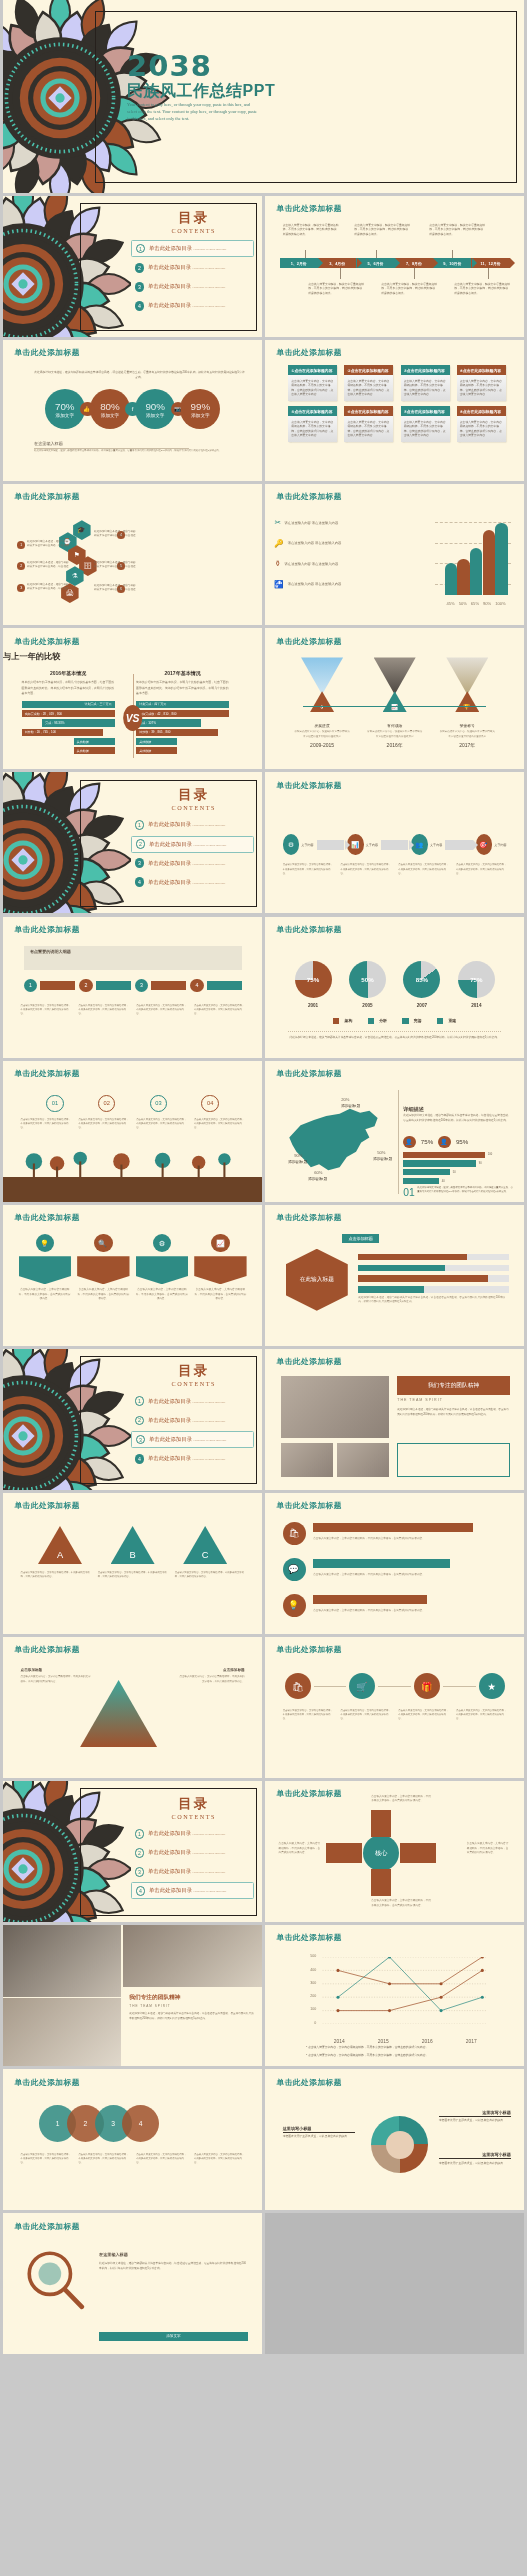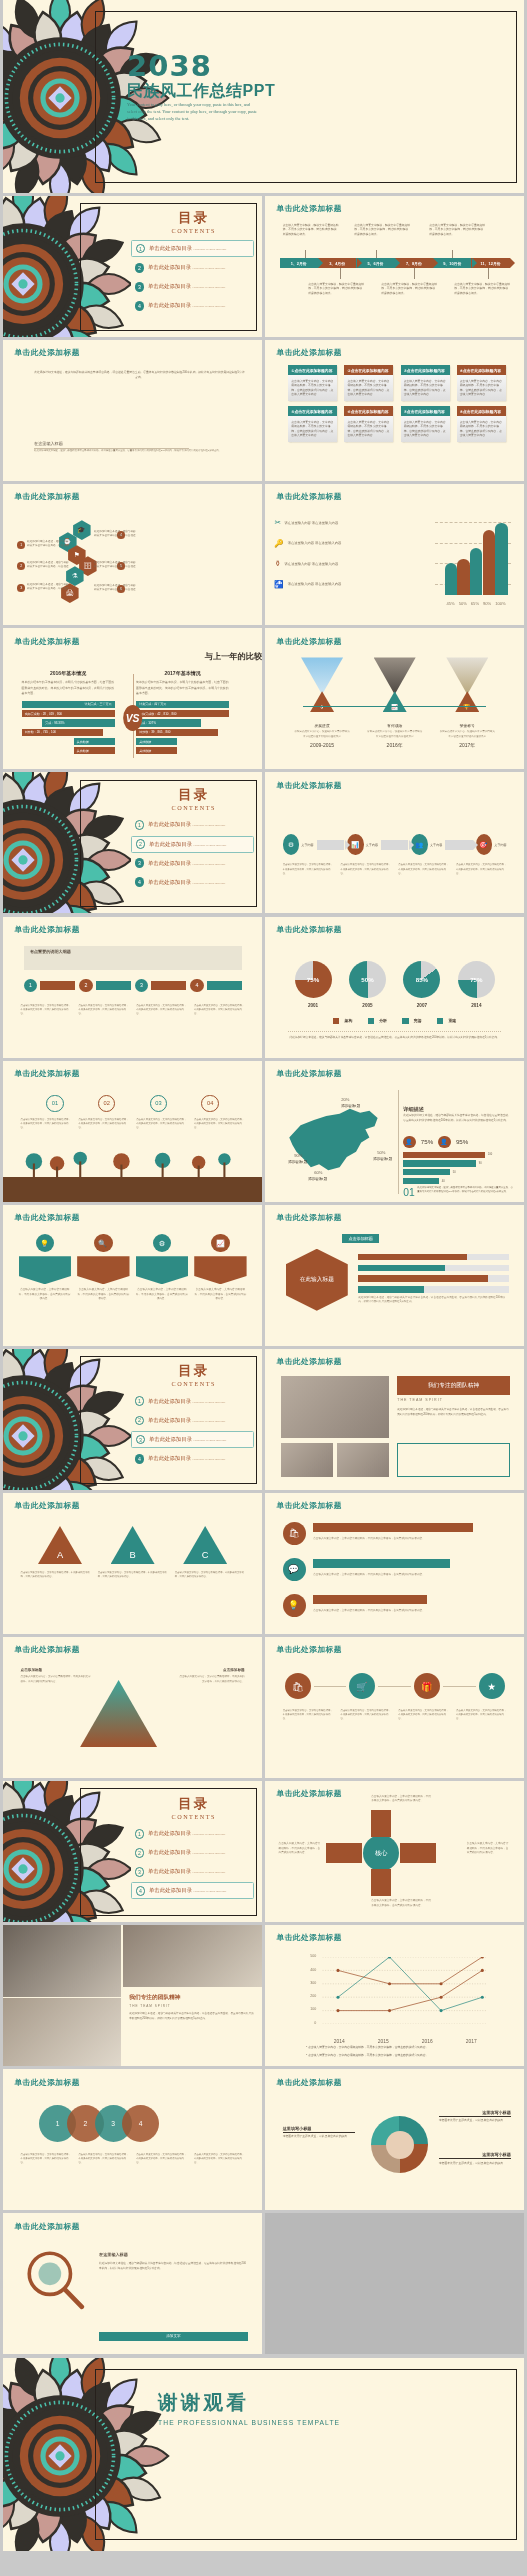--- a/index.html
+++ b/index.html
@@ -53,21 +53,21 @@
   .hx-n{position:absolute;width:7.7px;height:7.7px;border-radius:50%;background:#a0522d;color:#fff;font-size:3.6px;display:flex;align-items:center;justify-content:center}
   
   .bc{position:absolute;left:170px;right:13.4px;top:34px;bottom:19.6px;}
   .bc-grid{position:absolute;left:0;right:0;border-top:0.5px dashed #cdbfa6;}
   .bc-bars{position:absolute;left:9.3px;right:3.1px;bottom:10.3px;height:77px;display:flex;align-items:flex-end;justify-content:space-around;}
   .bc-bar{width:12.4px;border-radius:6.2px 6.2px 0 0;position:relative;display:flex;align-items:flex-end;justify-content:center;}
   .bc-lbl{position:absolute;left:9.3px;right:3.1px;bottom:0;display:flex;justify-content:space-around;font-size:4.1px;color:#8a7a64}
   .bc-leg{position:absolute;left:9.3px;top:33px;width:82px}
   .bc-leg div{display:flex;gap:3.6px;margin-bottom:8.2px;align-items:center;font-size:3.3px;color:#7b6c58;line-height:1.6}
   
-  .vs-t{position:absolute;left:0;right:0;top:23px;text-align:right;font-size:8.2px;font-weight:bold;color:#3b332c}
+  .vs-t{position:absolute;left:0;right:0;top:23px;text-align:left;font-size:8.2px;font-weight:bold;color:#3b332c}
   .vs-col{position:absolute;top:42px;width:93px}
   .vs-col h4{font-size:5px;color:#3b332c;text-align:center;margin-bottom:4.1px}
   .vs-col p{font-size:2.9px;color:#7b6c58;line-height:1.75;margin-bottom:5.2px}
   .vs-bar{height:7.2px;display:flex;align-items:center;color:#fff;font-size:3px;padding:0 3.1px;margin-bottom:2.1px}
   .vs-badge{position:absolute;left:50%;top:77px;transform:translateX(-50%);width:19.6px;height:26px;border-radius:50%;background:#a0522d;color:#fff;display:flex;align-items:center;justify-content:center;font-size:10.3px;font-weight:bold;font-style:italic}
   .vs-line{position:absolute;left:50%;top:46px;bottom:11.3px;width:0.5px;background:#c8a98a}
   
   .fn{position:absolute;left:20.6px;right:20.6px;top:29px;display:flex;justify-content:space-around}
   .fn-i{width:57px;text-align:center}
   .fn-tri{width:42px;height:37px;margin:0 auto;clip-path:polygon(0 0,100% 0,50% 100%);}
@@ -246,20 +246,41 @@
     <div class="tl-note" style="left:43px;top:86px">点击输入简要文字解说，解说文字尽量概括精炼，不用多余的文字修饰，简洁精准的 解说所提炼的核心概念。</div>
     <div class="tl-note" style="left:116px;top:86px">点击输入简要文字解说，解说文字尽量概括精炼，不用多余的文字修饰，简洁精准的 解说所提炼的核心概念。</div>
     <div class="tl-note" style="left:189px;top:86px">点击输入简要文字解说，解说文字尽量概括精炼，不用多余的文字修饰，简洁精准的 解说所提炼的核心概念。</div>
   </div>
 </div>
 
 <div class="row">
   <div class="slide">
     <div class="stitle">单击此处添加标题</div>
     <div style="position:absolute;left:31px;right:17.5px;top:30px;font-size:2.8px;color:#7b6c58;line-height:1.8;text-align:center">此处添加详细文本描述，建议与标题相关并符合整体语言风格，语言描述尽量简洁生动。尽量将每页幻灯片的字数控制在200字以内，据统计每页幻灯片的最好控制在5分钟之内。</div>
+    <div class="circ-row">
+      <div class="bigc" style="background:#2e8b84">
+            <div class="p">70%</div>
+            <div class="t">添加文字</div>
+          </div>
+      <div class="smc" style="background:#a0522d">👍</div>
+      <div class="bigc" style="background:#a0522d">
+            <div class="p">80%</div>
+            <div class="t">添加文字</div>
+          </div>
+      <div class="smc" style="background:#2e8b84">f</div>
+      <div class="bigc" style="background:#2e8b84">
+            <div class="p">90%</div>
+            <div class="t">添加文字</div>
+          </div>
+      <div class="smc" style="background:#a0522d">📷</div>
+      <div class="bigc" style="background:#a0522d">
+            <div class="p">99%</div>
+            <div class="t">添加文字</div>
+          </div>
+    </div>
     <div style="position:absolute;left:31px;top:101px;font-size:4.1px;color:#5c5043;border-bottom:0.5px solid #cbbda4;padding-bottom:2.1px;width:155px">在这里输入标题</div>
     <div style="position:absolute;left:31px;right:26px;top:109px;font-size:2.4px;color:#8a7a64;line-height:1.8">此处添加详细文本描述，建议与标题相关并符合整体语言风格，语言描述尽量简洁生动。尽量将每页幻灯片的字数控制在200字以内，据统计每页幻灯片的最好控制在5分钟之内。</div>
   </div>
 
   <div class="slide">
     <div class="stitle">单击此处添加标题</div>
     <div class="cards">
       <div class="card">
             <div class="hd" style="background:#2e8b84">①点击在此添加标题内容</div>
             <div class="bd">点击输入简要文字内容，文字内容需概括精炼，不用多余的文字修饰，言简意赅的说明分项内容，点击输入简要文字内容</div>
@@ -961,26 +982,15 @@
       <div style="font-size:2.7px;color:#7b6c58;line-height:1.9;margin-top:3.1px">此处添加详细文本描述，建议与标题相关并符合整体语言风格，语言描述尽量简洁生动。尽量将每页幻灯片的字数控制在200字以内，据统计每页幻灯片的最好控制在5分钟之内。</div>
     </div>
     <div style="position:absolute;left:96px;right:14.4px;bottom:13.4px;height:9.3px;background:#2e8b84;color:#fff;display:flex;align-items:center;justify-content:center;font-size:3.6px">
           <span>添加文字</span>
         </div>
   </div>
 
   <div class="slide" style="background:#b8b8b8"></div>
 </div>
 
-<div class="row">
-  <div class="slide full endslide">
-    <svg class="mandala" style="left:-77px;top:-36px" width="268" height="268" viewBox="-260 -260 520 520">
-          <use href="#petalring"></use>
-          <use href="#mandala"></use>
-        </svg>
-    <div class="endframe"></div>
-    <div class="e1">谢谢观看</div>
-    <div class="e2">THE PROFESSIONNAL BUSINESS TEMPALTE</div>
-  </div>
-</div>
 
 </div>
 
 
 </body></html>

